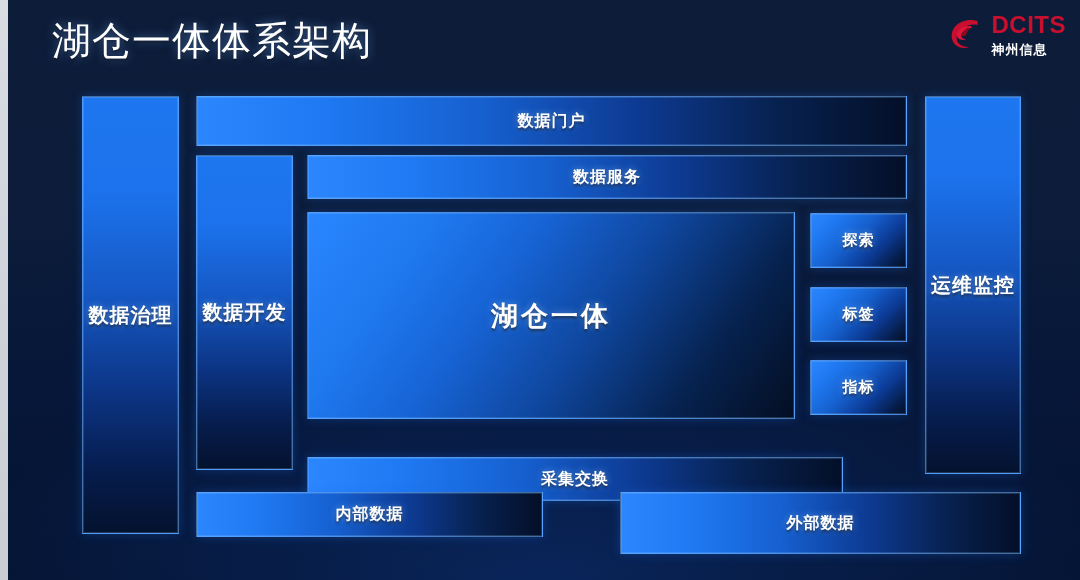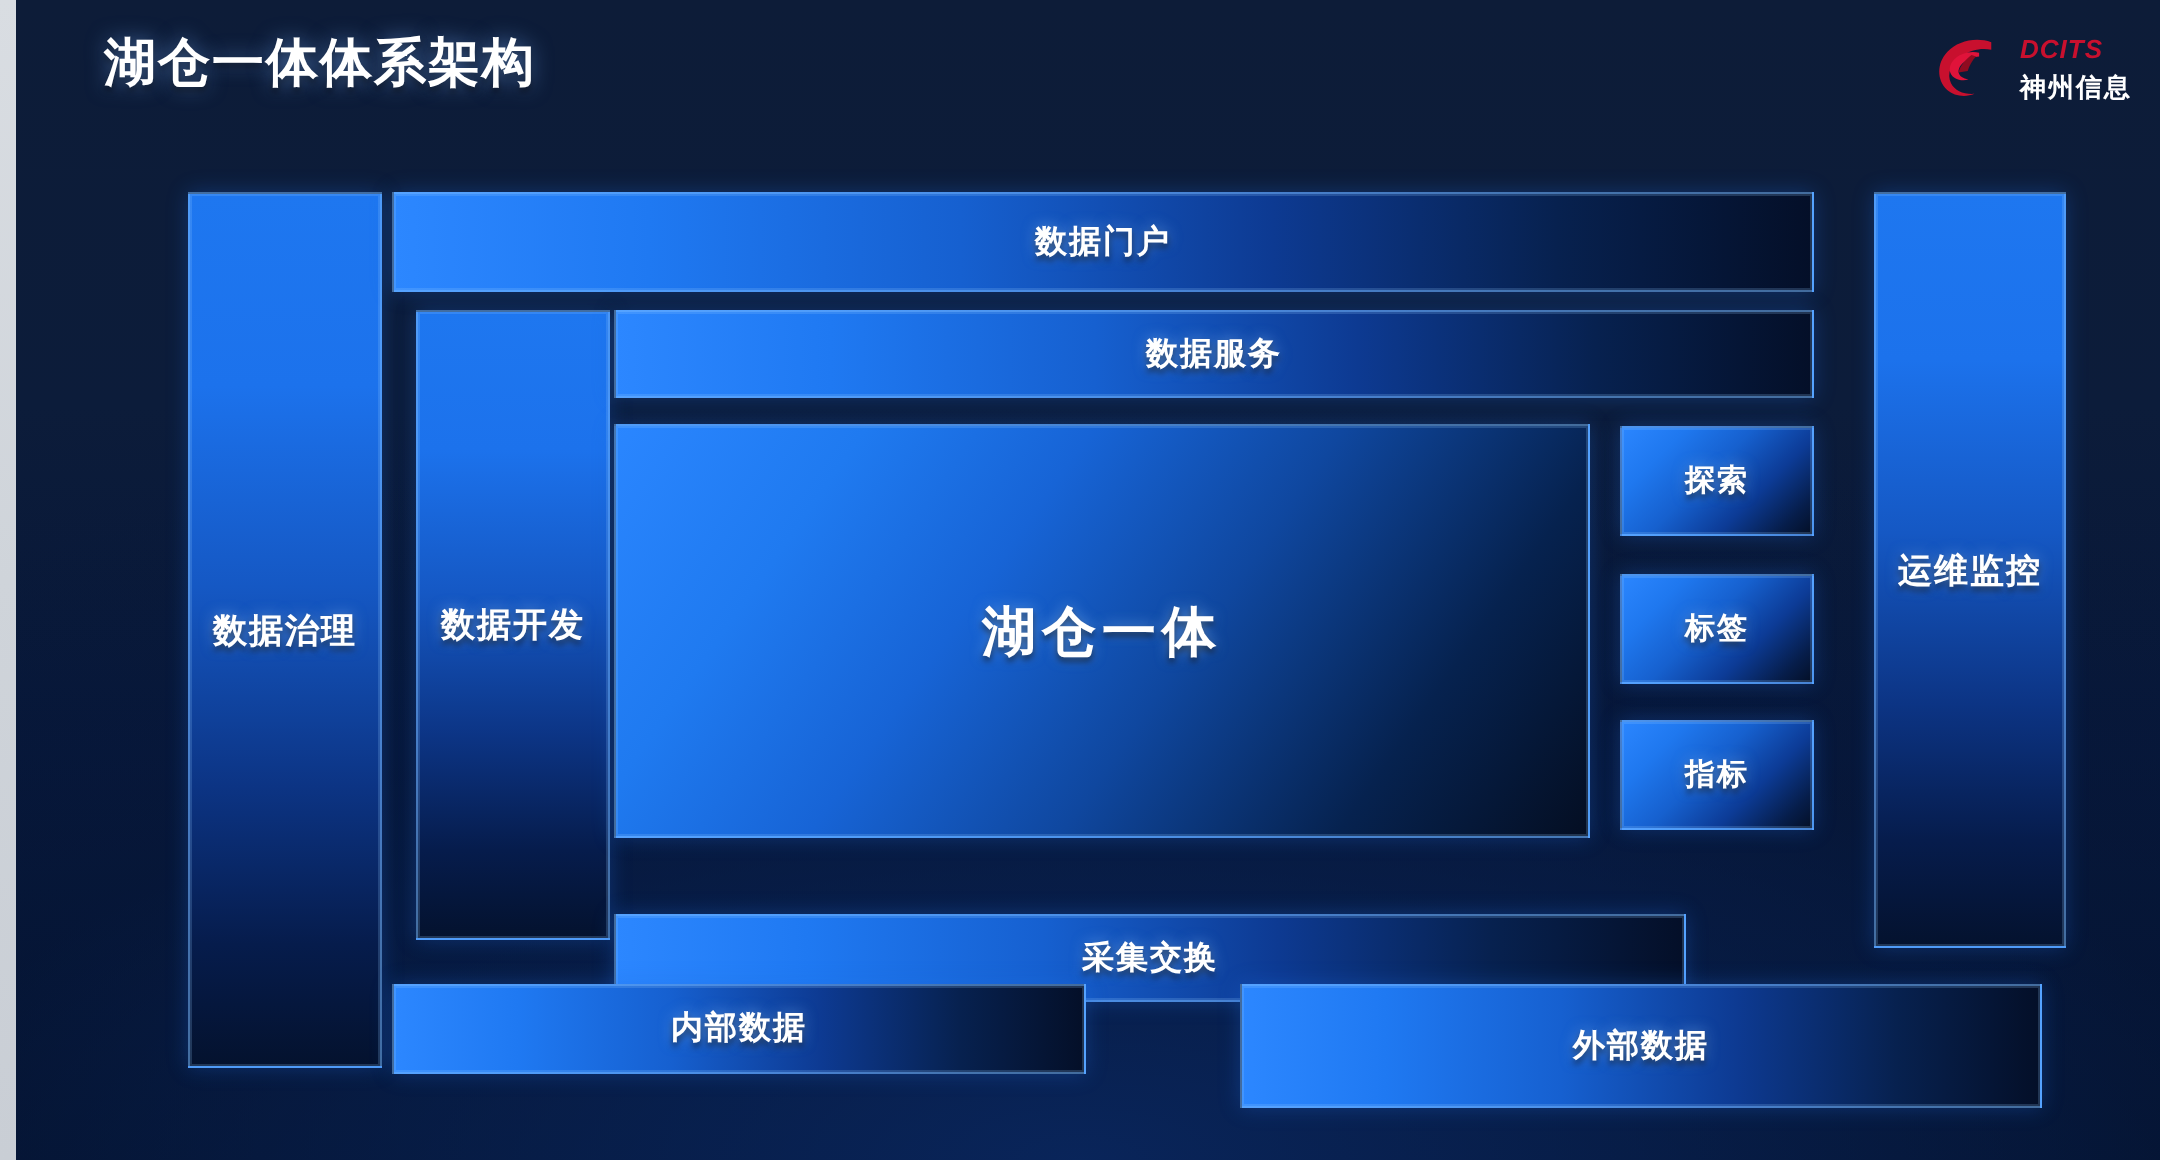--- a/index.html
+++ b/index.html
@@ -33,42 +33,42 @@
   
   .header {
     position: absolute;
     left: 0; top: 0;
     width: 1080px; height: 88px;
   }
 
   .page-title {
     position: absolute;
     left: 52px; top: 14px;
-    font-size: 26px;
-    font-weight: 700;
+    font-size: 39px;
+    font-weight: 400;
     color: #ffffff;
     letter-spacing: 1px;
     text-shadow: 0 0 10px rgba(120,175,255,0.55), 0 2px 3px rgba(0,0,0,0.65);
     white-space: nowrap;
   }
 
   
   .logo {
     position: absolute;
     right: 14px; top: 12px;
     display: flex;
     align-items: center;
     gap: 6px;
     height: 44px;
   }
   .logo-mark { width: 38px; height: 38px; display: block; }
   .logo-text { display: flex; flex-direction: column; line-height: 1; }
   .logo-en {
-    font-size: 13px; font-weight: 700; color: #c8102e;
-    letter-spacing: 0.5px; font-style: italic;
+    font-size: 24px; font-weight: 700; color: #c8102e;
+    letter-spacing: 0.5px; 
   }
   .logo-cn {
     font-size: 13px; font-weight: 700; color: #ffffff;
     letter-spacing: 1px; margin-top: 6px;
   }
 
   
   .blk {
     position: absolute;
     display: flex;
@@ -80,23 +80,22 @@
     border: 1px solid rgba(120,185,255,0.55);
     box-shadow:
       inset 0 0 0 1px rgba(150,205,255,0.20),
       0 0 10px rgba(30,110,230,0.30);
   }
 
   
   .pillar {
     background: linear-gradient(180deg,
       #1e77f0 0%, #1c72ec 22%, #1558c4 45%, #0c3484 68%, #061c4c 86%, #04122e 100%);
-    font-size: 17px;
-    letter-spacing: 1px;
-    margin-left: 12px;
+    font-size: 20px;
+    letter-spacing: 1px;
   }
   .pillar .label { writing-mode: horizontal-tb; }
 
   
   .bar {
     background: linear-gradient(90deg,
       #2c87ff 0%, #1f79f2 18%, #1660d0 40%, #0d3a92 62%, #07214f 82%, #040f28 100%);
     font-size: 16px;
     letter-spacing: 1px;
     text-align: center;

